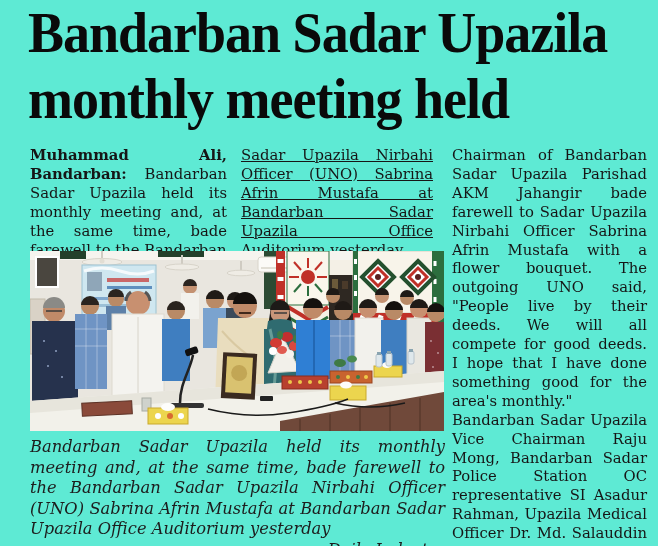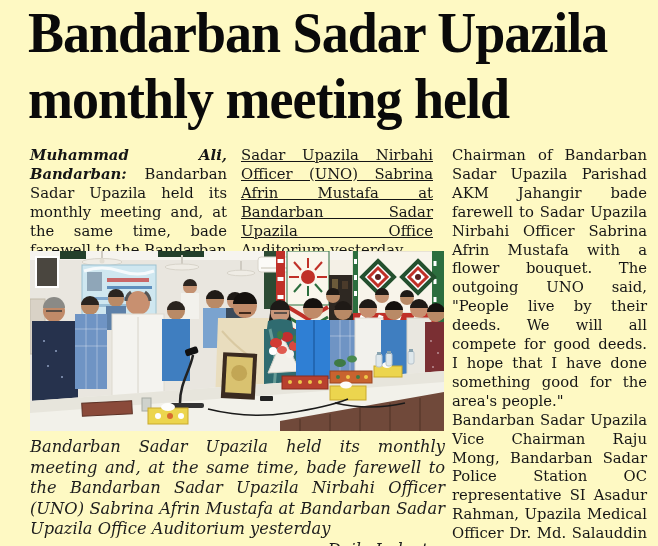--- a/index.html
+++ b/index.html
@@ -1,35 +1,35 @@
 <!DOCTYPE html>
 <html><head>
 <meta charset="utf-8">
 <style>
   html,body { margin:0; padding:0; background:#ffffff; }
   .page {
-    position:relative; width:658px; height:546px; background:#fef9c3;
+    position:relative; width:658px; height:546px; background:#5eead4;
     overflow:hidden; font-family:"DejaVu Serif", serif; color:#141414;
   }
   .headline {
     position:absolute; left:28px; top:0px; width:626px;
     font-family:"Liberation Serif", serif; font-weight:700; color:#0a0a0a;
     font-size:54px; line-height:62px; letter-spacing:-1px;
     transform:scaleY(1.06); transform-origin:top left;
   }
   .headline .hl-line { white-space:nowrap; }
   .col {
     position:absolute; top:146px; font-size:14.8px; line-height:18.9px;
     text-align:justify; color:#161616;
   }
   .col p { margin:0; }
   .col1 { left:30px;  width:197px; }
   .col2 { left:241px; width:192px;text-decoration:underline; }
   .col3 { left:452px; width:195px; }
-  .byline { font-weight:700;font-style:italic; }
+  .byline { font-weight:700; }
   .photo-wrap { position:absolute; left:30px; top:251px; width:414px; height:180px; }
   .caption {
     position:absolute; left:30px; top:437px; width:415px;
     font-style:italic; font-size:16.3px; line-height:20.6px;
     text-align:justify; color:#1d1d1d;
   }
   .credit { float:right; font-style:italic; }
 </style>
 </head>
 <body>
@@ -44,21 +44,21 @@
   <div class="col col1">
     <p><span class="byline">Muhammad Ali, Bandarban:</span>
     <span>Bandarban Sadar Upazila held its monthly meeting and, at the same time, bade farewell to the Bandarban</span></p>
   </div>
 
   <div class="col col2">
     <p>Sadar Upazila Nirbahi Officer (UNO) Sabrina Afrin Mustafa at Bandarban Sadar Upazila Office Auditorium yesterday.</p>
   </div>
 
   <div class="col col3">
-    <p>Chairman of Bandarban Sadar Upazila Parishad AKM Jahangir bade farewell to Sadar Upazila Nirbahi Officer Sabrina Afrin Mustafa with a flower bouquet. The outgoing UNO said, "People live by their deeds. We will all compete for good deeds. I hope that I have done something good for the area's people."</p>
+    <p>Chairman of Bandarban Sadar Upazila Parishad AKM Jahangir bade farewell to Sadar Upazila Nirbahi Officer Sabrina Afrin Mustafa with a flower bouquet. The outgoing UNO said, "People live by their deeds. We will all compete for good deeds. I hope that I have done something good for the area's monthly."</p>
     <p>Bandarban Sadar Upazila Vice Chairman Raju Mong, Bandarban Sadar Police Station OC representative SI Asadur Rahman, Upazila Medical Officer Dr. Md. Salauddin Quader, and many others were present in the program.</p>
   </div>
 
   <div class="photo-wrap">
     <svg width="414" height="180" viewBox="0 0 414 180">
 
       <g>
         <rect x="0" y="0" width="414" height="180" fill="#e9e6df"></rect>
         <rect x="246" y="0" width="168" height="132" fill="#f4f0e6"></rect>
         <rect x="0" y="0" width="414" height="9" fill="#f6f4ef"></rect>

